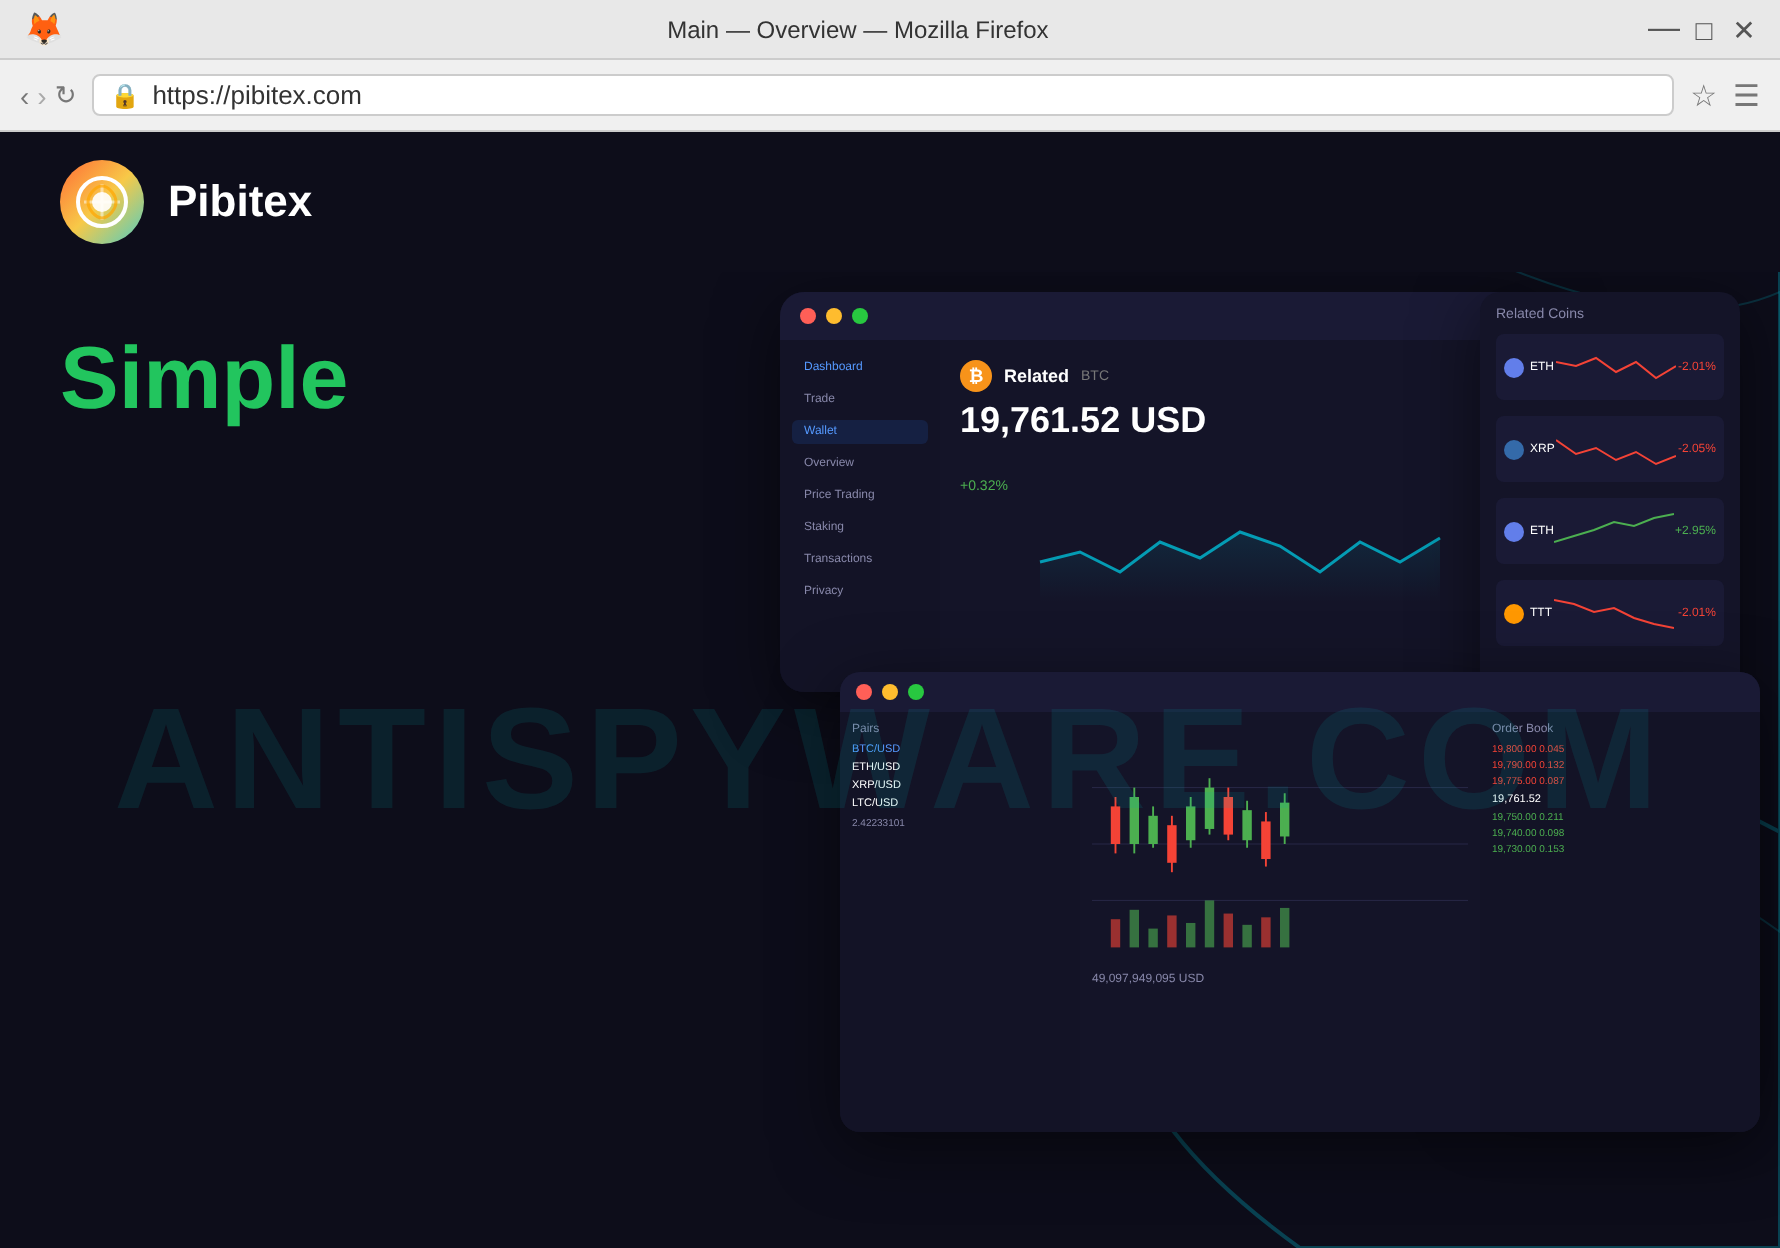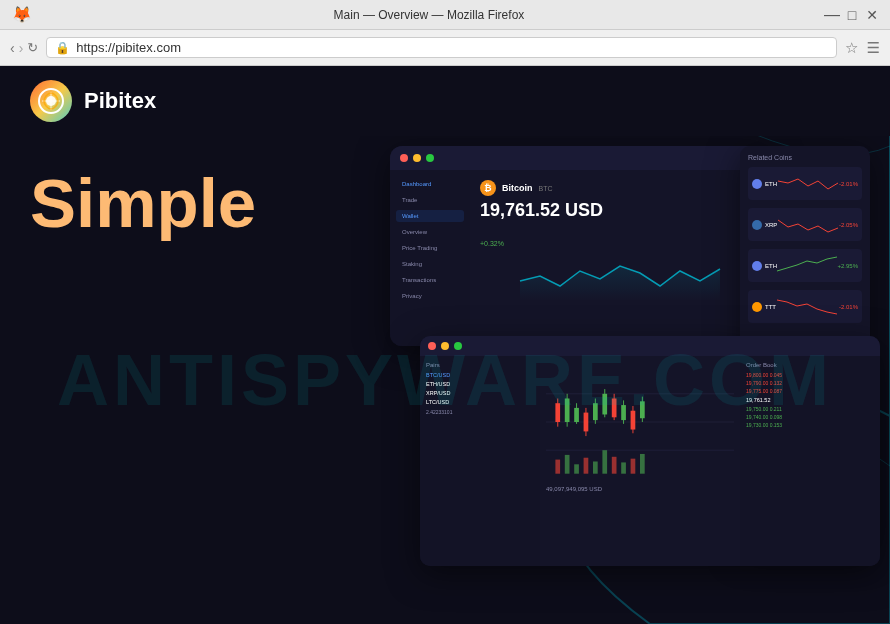--- a/index.html
+++ b/index.html
@@ -198,23 +198,23 @@
       overflow: hidden;
     }
 
     .hero-text {
       position: relative;
       z-index: 5;
       max-width: 340px;
     }
 
     .hero-heading {
-      font-size: 69px;
+      font-size: 44px;
       font-weight: 800;
-      color: #fdba74;
+      color: #22c55e;
       line-height: 1.1;
     }
 
     
     .watermark {
       position: absolute;
       top: 50%;
       left: 50%;
       transform: translate(-50%, -50%);
       font-size: 72px;
@@ -526,21 +526,21 @@
           <div class="sidebar-item-p" style="font-size:6px;">Overview</div>
           <div class="sidebar-item-p" style="font-size:6px;">Price Trading</div>
           <div class="sidebar-item-p" style="font-size:6px;">Staking</div>
           <div class="sidebar-item-p" style="font-size:6px;">Transactions</div>
           <div class="sidebar-item-p" style="font-size:6px;">Privacy</div>
         </div>
 
         <div class="preview-main">
           <div class="coin-header">
             <div class="coin-icon-circle">₿</div>
-            <span class="coin-name">Bitcoin</span>
+            <span class="coin-name">Related</span>
             <span class="coin-ticker">BTC</span>
           </div>
           <div class="price-display">19,761.52 USD</div>
           <div class="price-change">+0.32%</div>
           
           <svg class="mini-chart" viewBox="0 0 200 50" xmlns="http://www.w3.org/2000/svg">
             <polyline points="0,30 20,25 40,35 60,20 80,28 100,15 120,22 140,35 160,20 180,30 200,18" fill="none" stroke="#00bcd4" stroke-width="1.5" opacity="0.8"></polyline>
             <polygon points="0,30 20,25 40,35 60,20 80,28 100,15 120,22 140,35 160,20 180,30 200,18 200,50 0,50" fill="url(#chartGrad)" opacity="0.2"></polygon>
             <defs>
               <linearGradient id="chartGrad" x1="0" y1="0" x2="0" y2="1">

